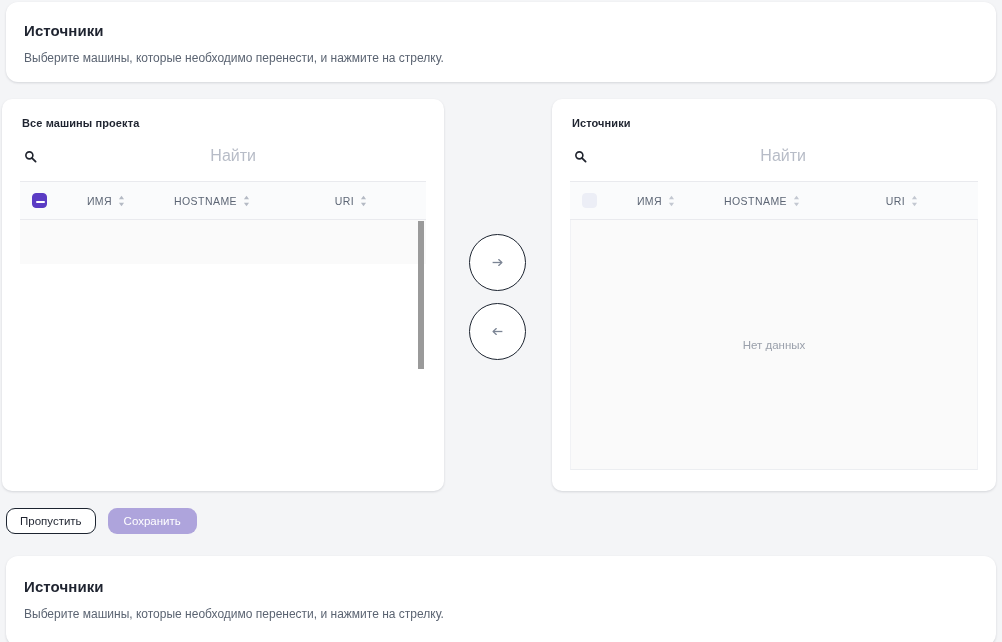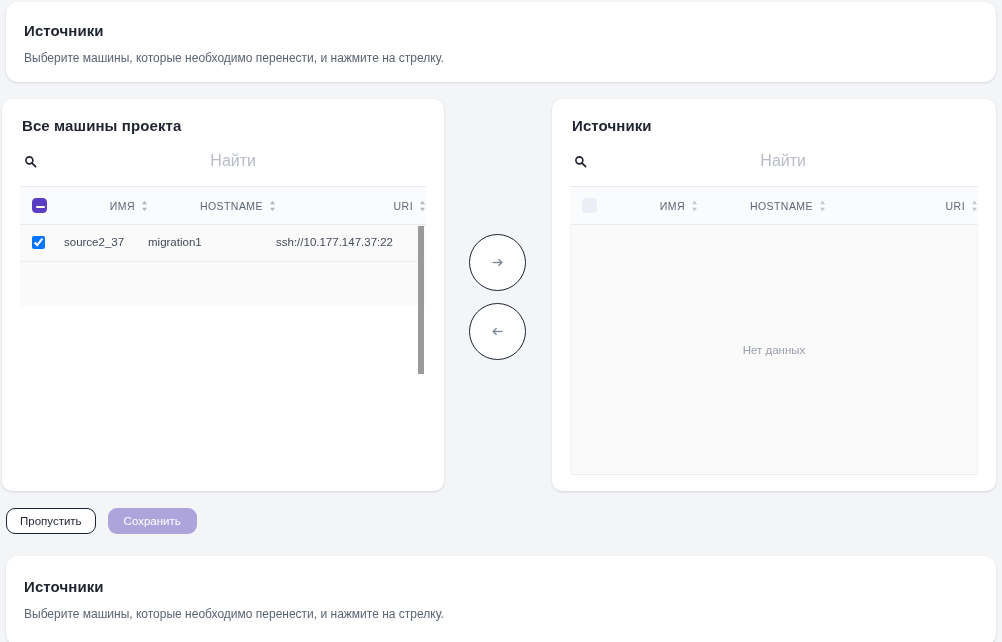--- a/index.html
+++ b/index.html
@@ -49,21 +49,21 @@
     width: 442px; height: 392px;
     border-radius: 10px;
   }
   #panel-right {
     position: absolute; left: 552px; top: 99px;
     width: 444px; height: 392px;
     border-radius: 10px;
   }
   .panel-inner { padding: 18px 18px 0 18px; position: relative; height: 100%; }
   .panel-title {
-    font-size: 15px; font-weight: bold; color: #1f2430;
+    font-size: 11px; font-weight: bold; color: #1f2430;
     margin: 0 0 14px 2px; letter-spacing: .1px;
   }
 
   
   .search-row {
     display: flex; align-items: center; gap: 9px;
     height: 26px; margin: 0 0 12px 4px;
   }
   .search-icon { width: 13px; height: 13px; display: block; }
   .search-input {
@@ -72,21 +72,21 @@
     font-size: 16px; color: #000000;
     padding: 0; width: 210px; height: 20px; text-align: right;
   }
   .search-input::placeholder { color: #b7bcc7; }
 
   
   .tbl-wrap { position: relative; }
   table { border-collapse: collapse; width: 100%; table-layout: fixed; }
 
   thead th {
-    text-align: right;
+    text-align: center;
     font-size: 10.5px; font-weight: normal;
     color: #5d6675; letter-spacing: .45px;
     padding: 10px 0 10px 0; height: 38px;
     border-top: 1px solid #e9eaee;
     border-bottom: 1px solid #e9eaee;
     background: #fafbfc;
     vertical-align: middle;
   }
   .col-chk  { width: 44px; padding-left: 12px !important; }
   .col-name { width: 84px; }
@@ -252,34 +252,20 @@
 
         <div id="left-scroll">
           <table>
             <colgroup>
               <col class="col-chk">
                 <col class="col-name">
                 <col class="col-host">
                 <col class="col-uri">
             </colgroup>
             <tbody id="left-rows">
-                <tr>
-                  <td class="c-chk">
-                    <input type="checkbox" class="cbx-native" checked="" style="">
-                  </td>
-                  <td>
-                    <div class="wrapname">source2_37</div>
-                  </td>
-                  <td>
-                    <div class="wrapname">migration1</div>
-                  </td>
-                  <td>
-                    <div class="wrapname">ssh://10.177.147.37:22</div>
-                  </td>
-                </tr>
               </tbody>
           </table>
           <div class="spacer"></div>
           <div class="scrollbar">
             <div class="scroll-thumb"></div>
           </div>
         </div>
       </div>
     </div>
   </div>

